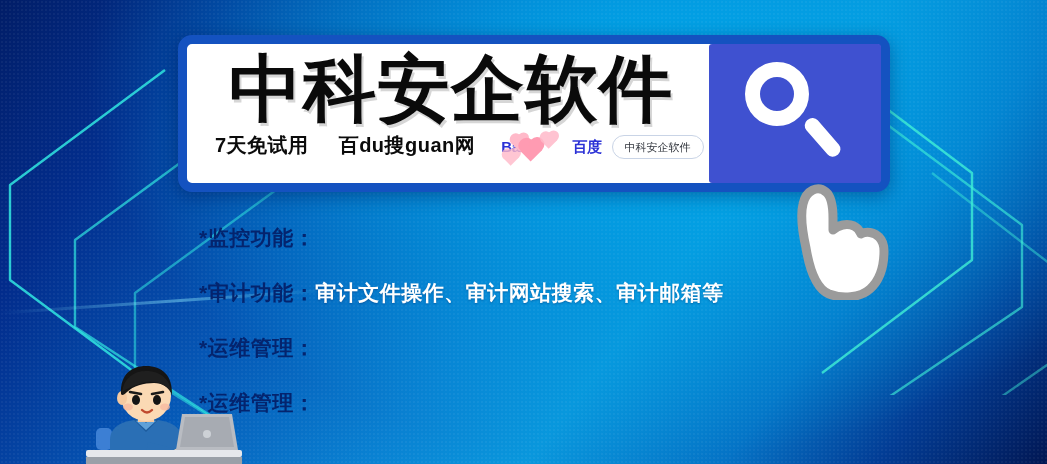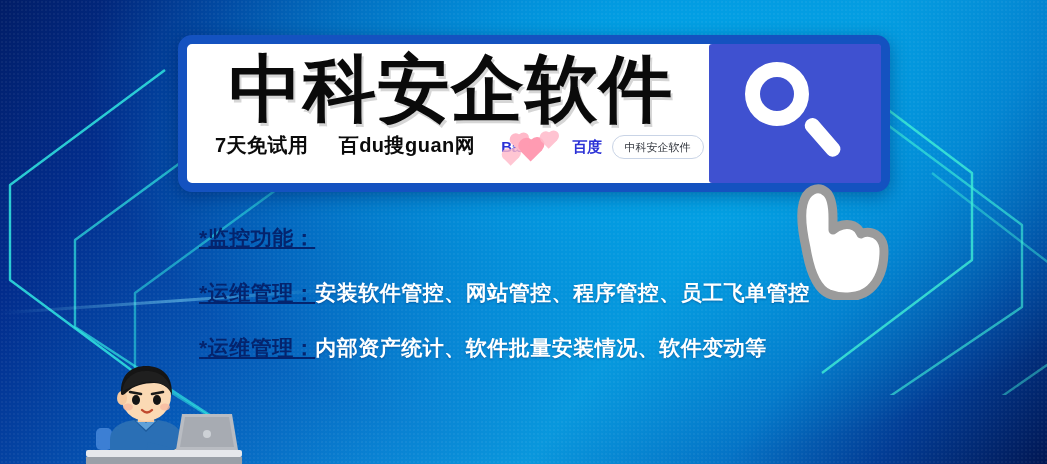--- a/index.html
+++ b/index.html
@@ -113,21 +113,21 @@
   }
   
   .cursor{position:absolute;left:772px;top:152px;width:132px;height:148px;}
 
   
   .features{position:absolute;left:199px;top:210px;width:700px;}
   .frow{
     height:55px;display:flex;align-items:center;white-space:nowrap;
   }
   .f-label{
-    font-size:21px;font-weight:bold;color:#04246e;letter-spacing:0.5px;text-decoration:underline;
+    font-size:21px;font-weight:bold;color:#04246e;letter-spacing:0.5px;
   }
   .f-text{
     font-size:21px;font-weight:bold;color:#ffffff;letter-spacing:0.5px;
     text-shadow:0 1px 2px rgba(0,30,90,0.35);
   }
   
   .person{position:absolute;left:86px;top:356px;width:156px;height:108px;}
 </style>
 </head>
 <body>
@@ -196,26 +196,28 @@
                C112 114 108 128 98 137 C88 146 70 147 57 142
                C45 137 38 120 34 96 Z" fill="#ffffff" stroke="#9b9b9b" stroke-width="9" stroke-linejoin="round"></path>
     </svg>
   </div>
 
   <div class="features">
     <div class="frow">
       <span class="f-label">*监控功能：</span>
     </div>
     <div class="frow">
+      <span class="f-label">*审计功能：</span>
+      <span class="f-text">审计文件操作、审计网站搜索、审计邮箱等</span>
+    </div>
+    <div class="frow">
       <span class="f-label">*运维管理：</span>
-      <span class="f-text">安装软件管控、网站管控、程序管控、员工飞单管控</span>
     </div>
     <div class="frow">
       <span class="f-label">*运维管理：</span>
-      <span class="f-text">内部资产统计、软件批量安装情况、软件变动等</span>
     </div>
   </div>
 
   <div class="person">
     <svg viewBox="0 0 156 108" width="156" height="108">
 
       <rect x="10" y="72" width="16" height="22" rx="5" fill="#3c7fd4"></rect>
 
       <path d="M24 108 L24 84 C24 72 34 66 48 64 L72 64 C86 66 96 72 96 84 L96 108 Z" fill="#2a6fb5"></path>
       <path d="M48 64 L60 76 L72 64 L66 62 L60 66 L54 62 Z" fill="#1d5c9e"></path>

